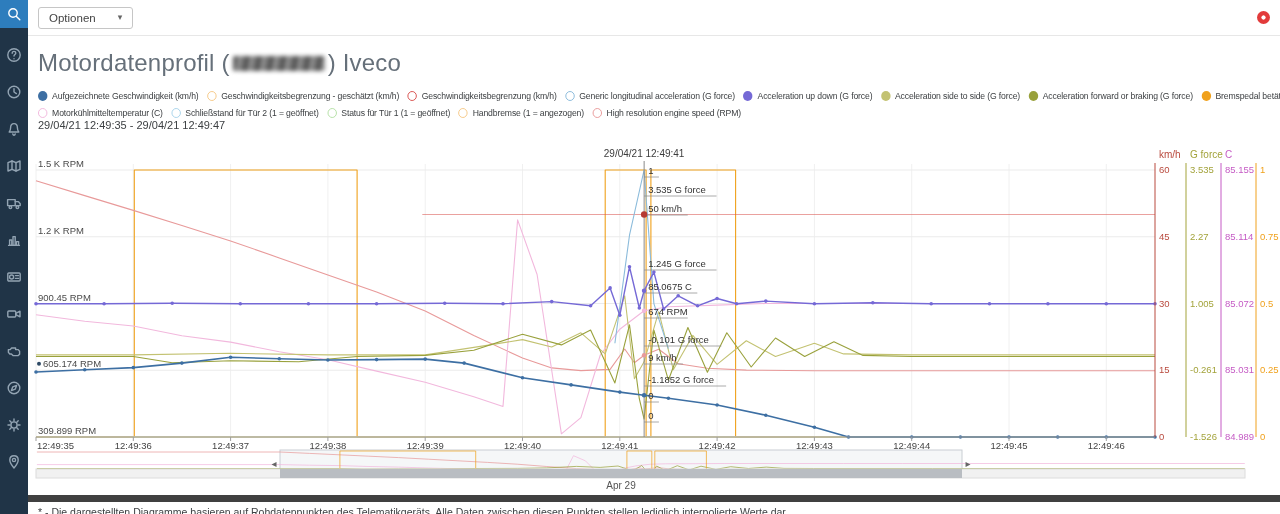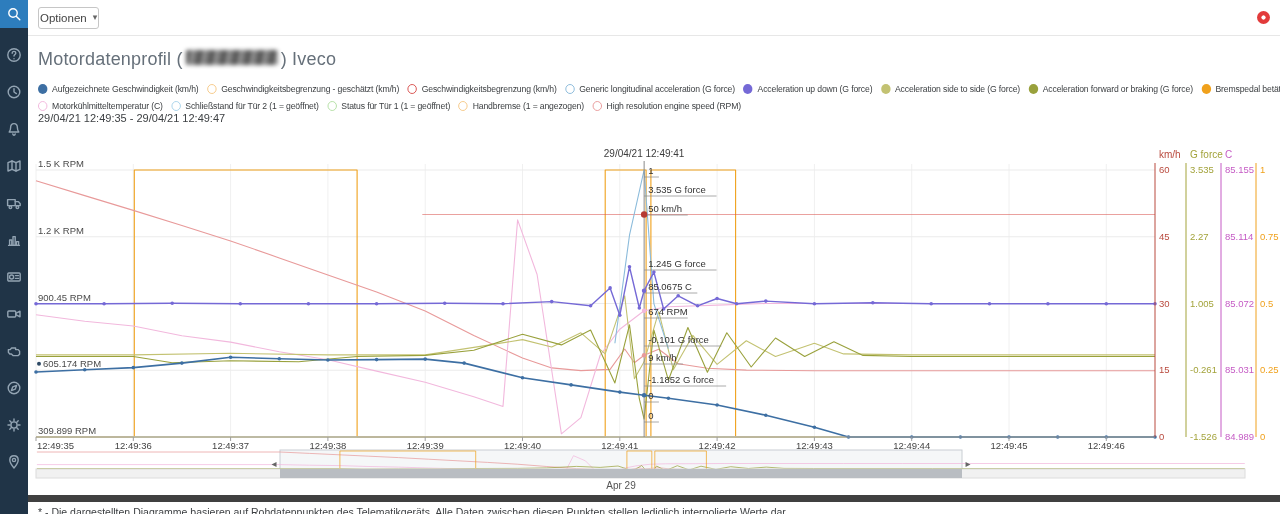--- a/index.html
+++ b/index.html
@@ -12,26 +12,26 @@
     display:flex;flex-direction:column;align-items:center}
   .side-ic{width:28px;height:28px;display:flex;align-items:center;justify-content:center;
     color:#93a4b3;margin-bottom:9px;flex:none}
   .side-ic svg{width:16px;height:16px;stroke:currentColor;fill:none;stroke-width:1.4;
     stroke-linecap:round;stroke-linejoin:round}
   .side-ic.primary{background:#2d7dbd;color:#fff;margin-bottom:13px}
 
   
   .main{position:absolute;left:28px;top:0;right:0;bottom:0}
   .topbar{height:36px;border-bottom:1px solid #e7e7e7;display:flex;align-items:center;padding:0 10px}
-  .btn-options{display:inline-flex;align-items:center;gap:6px;border:1px solid #c6c6c6;border-radius:3px;
-    background:#fff;color:#444;font-size:11.5px;padding:4px 1px;font-family:inherit;cursor:pointer}
+  .btn-options{display:inline-flex;align-items:center;gap:22px;border:1px solid #c6c6c6;border-radius:3px;
+    background:#fff;color:#444;font-size:11.5px;padding:4px 10px;font-family:inherit;cursor:pointer}
   .caret{font-size:9px;color:#666;line-height:1}
   .red-dot{margin-left:auto;width:13px;height:13px;border-radius:50%;
     background:radial-gradient(circle at 50% 50%, #ffffff 0 1.8px, #e23b3b 2.4px)}
-  .title{margin:13px 0 0 10px;font-size:18px;font-weight:400;color:#66707a;letter-spacing:.2px}
+  .title{margin:13px 0 0 10px;font-size:24px;font-weight:400;color:#66707a;letter-spacing:.2px}
   .plate{display:inline-block;width:92px;height:15px;margin:0 3px;border-radius:2px;
     background:repeating-linear-gradient(100deg,#555 0 5px,#999 5px 8px,#777 8px 12px);
     filter:blur(2px)}
   .legend{margin:14px 0 0 10px;display:flex;flex-direction:column;gap:7px;
     transform:scaleX(.94);transform-origin:left top}
   .legend-row{display:flex;flex-wrap:nowrap}
   .legend-item{display:inline-flex;align-items:center;margin-right:9px;font-size:9.2px;
     letter-spacing:-.15px;color:#3d4043;white-space:nowrap;cursor:pointer}
   .legend-dot{width:10px;height:10px;border-radius:50%;margin-right:5px;flex:none}
   .range{margin:1px 0 0 10px;font-size:11px;color:#3d4043}

